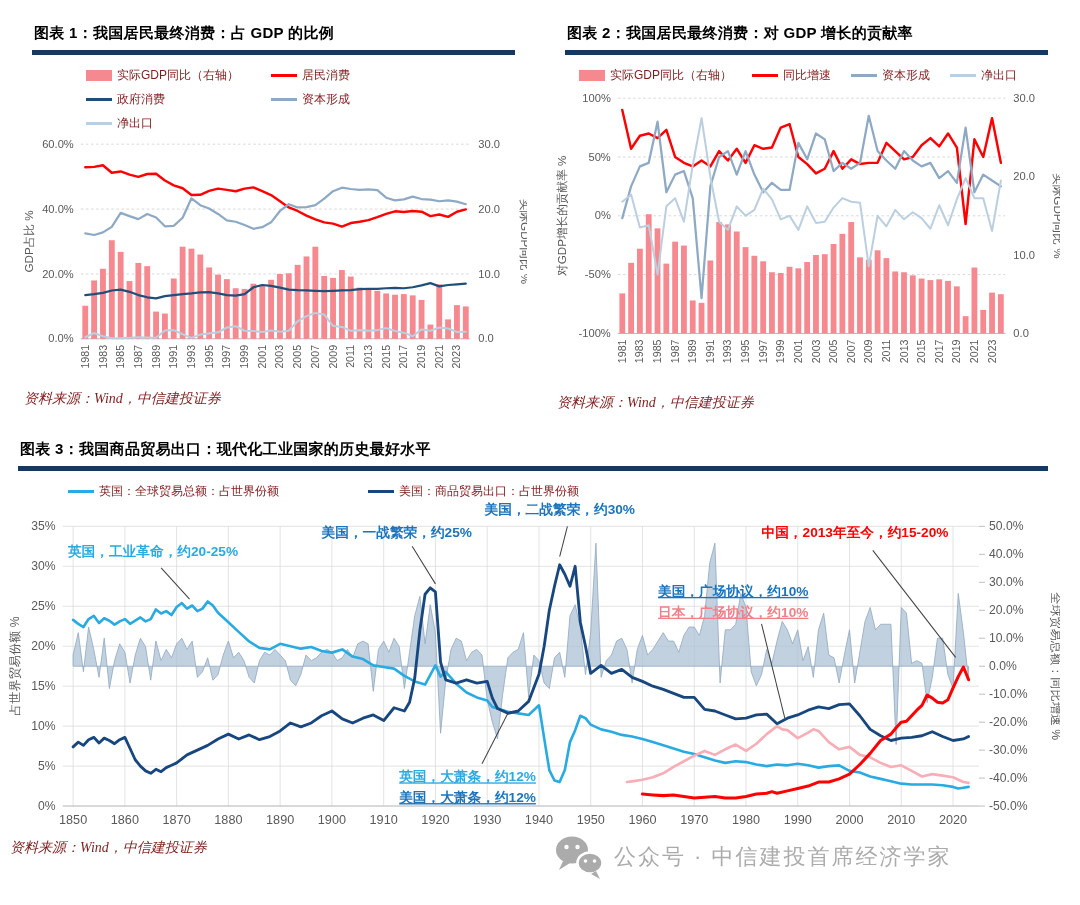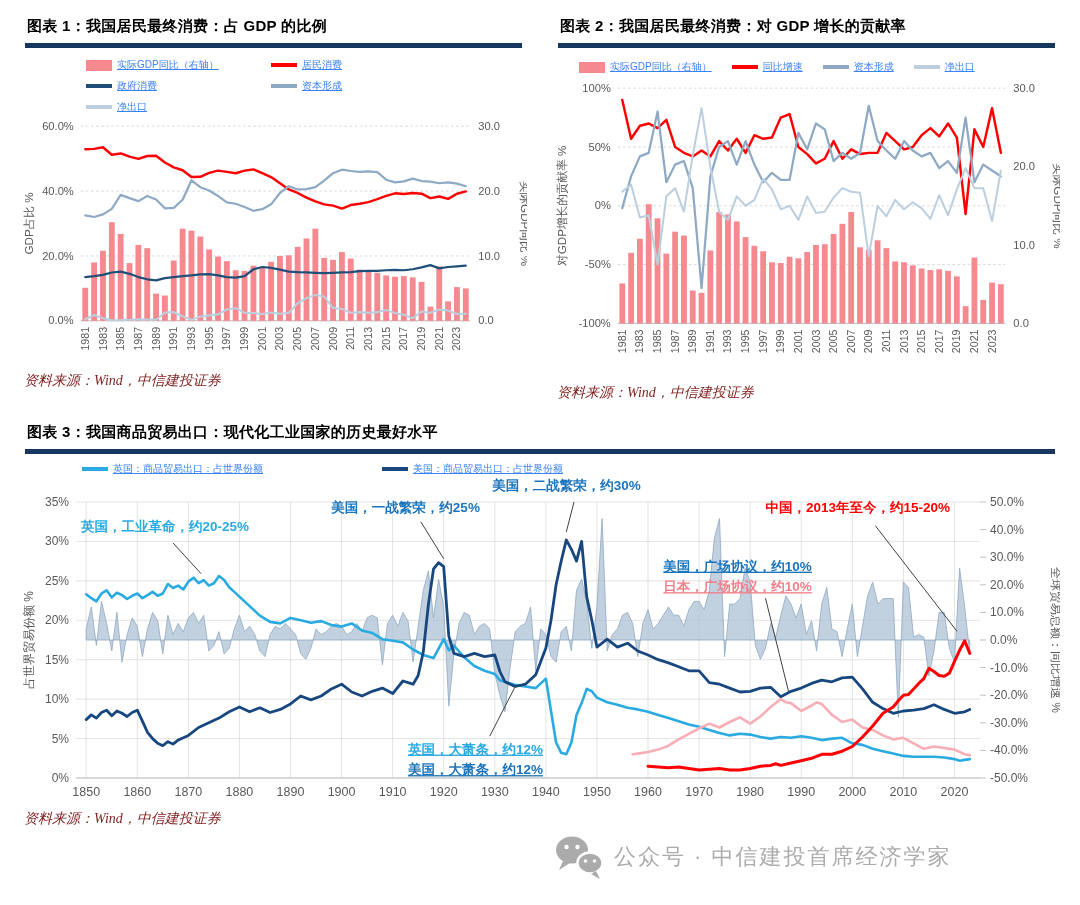--- a/index.html
+++ b/index.html
@@ -1,23 +1,23 @@
 <!DOCTYPE html>
 <html><head>
 <meta charset="utf-8">
 <style>
   html,body{margin:0;padding:0;background:#fff;}
   .page{position:relative;width:1080px;height:905px;background:#fff;overflow:hidden;
         font-family:"Liberation Sans",sans-serif;color:#000;}
   .top-row{display:flex;gap:26px;padding:6px 20px 0 20px;}
   .panel{flex:1;min-width:0;}
-  .panel-full{padding:10px 20px 0 20px;}
-  .panel-title{margin:5px;font-size:15px;font-weight:bold;letter-spacing:.3px;
+  .panel-full{padding:10px 20px 0 6px;}
+  .panel-title{margin:12px;font-size:15px;font-weight:bold;letter-spacing:.3px;
                padding:6px 0 7px 2px;border-bottom:5px solid #17375E;}
-  .legend{font-size:10px;color:#3b82f6;text-decoration:underline;}
+  .legend{font-size:12px;color:#7f1d1d;}
   .legend-grid{margin:10px 0 0 66px;display:grid;grid-template-columns:185px 185px;row-gap:7px;}
   .legend-row{margin:12px 0 2px 26px;display:flex;gap:20px;flex-wrap:wrap;}
   .legend-row3{margin:8px 0 0 62px;display:flex;flex-wrap:wrap;row-gap:8px;width:960px;}
   .legend-item{display:flex;align-items:center;gap:5px;white-space:nowrap;}
   .legend-row3 .legend-item{flex:none;}
   .sw-bar{display:inline-block;width:26px;height:11px;}
   .sw-line{display:inline-block;width:26px;height:3.5px;}
   .sw-area{display:inline-block;width:26px;height:11px;border:1px solid #8FA8C0;}
   svg.chart{display:block;width:100%;height:auto;}
   .source{margin:4px 0 0 4px;font-family:"Liberation Serif",serif;font-style:italic;
@@ -253,21 +253,21 @@
         </svg>
       <p class="source">资料来源：Wind，中信建投证券</p>
     </section>
   </div>
 
   <section class="panel-full">
     <h2 class="panel-title">图表 3：我国商品贸易出口：现代化工业国家的历史最好水平</h2>
     <div class="legend legend-row3" id="legend-2">
         <span class="legend-item" style="width: 300px;">
           <span class="sw-line" style="background: rgb(41, 171, 226);"></span>
-          <span>英国：商品贸易出口：占世界份额</span>
+          <span>英国：全球贸易总额：占世界份额</span>
         </span>
         <span class="legend-item" style="width: 300px; text-align: center;">
           <span class="sw-line" style="background: rgb(23, 71, 126);"></span>
           <span>美国：商品贸易出口：占世界份额</span>
         </span>
       </div>
     <svg class="chart" id="chart3" viewBox="0 0 1040 330">
         <line x1="66.21468926553672" x2="66.21468926553672" y1="26" y2="302" stroke="#DCDCDC" stroke-width="0.8"></line>
         <line x1="117.28813559322035" x2="117.28813559322035" y1="26" y2="302" stroke="#DCDCDC" stroke-width="0.8"></line>
         <line x1="168.36158192090397" x2="168.36158192090397" y1="26" y2="302" stroke="#DCDCDC" stroke-width="0.8"></line>

